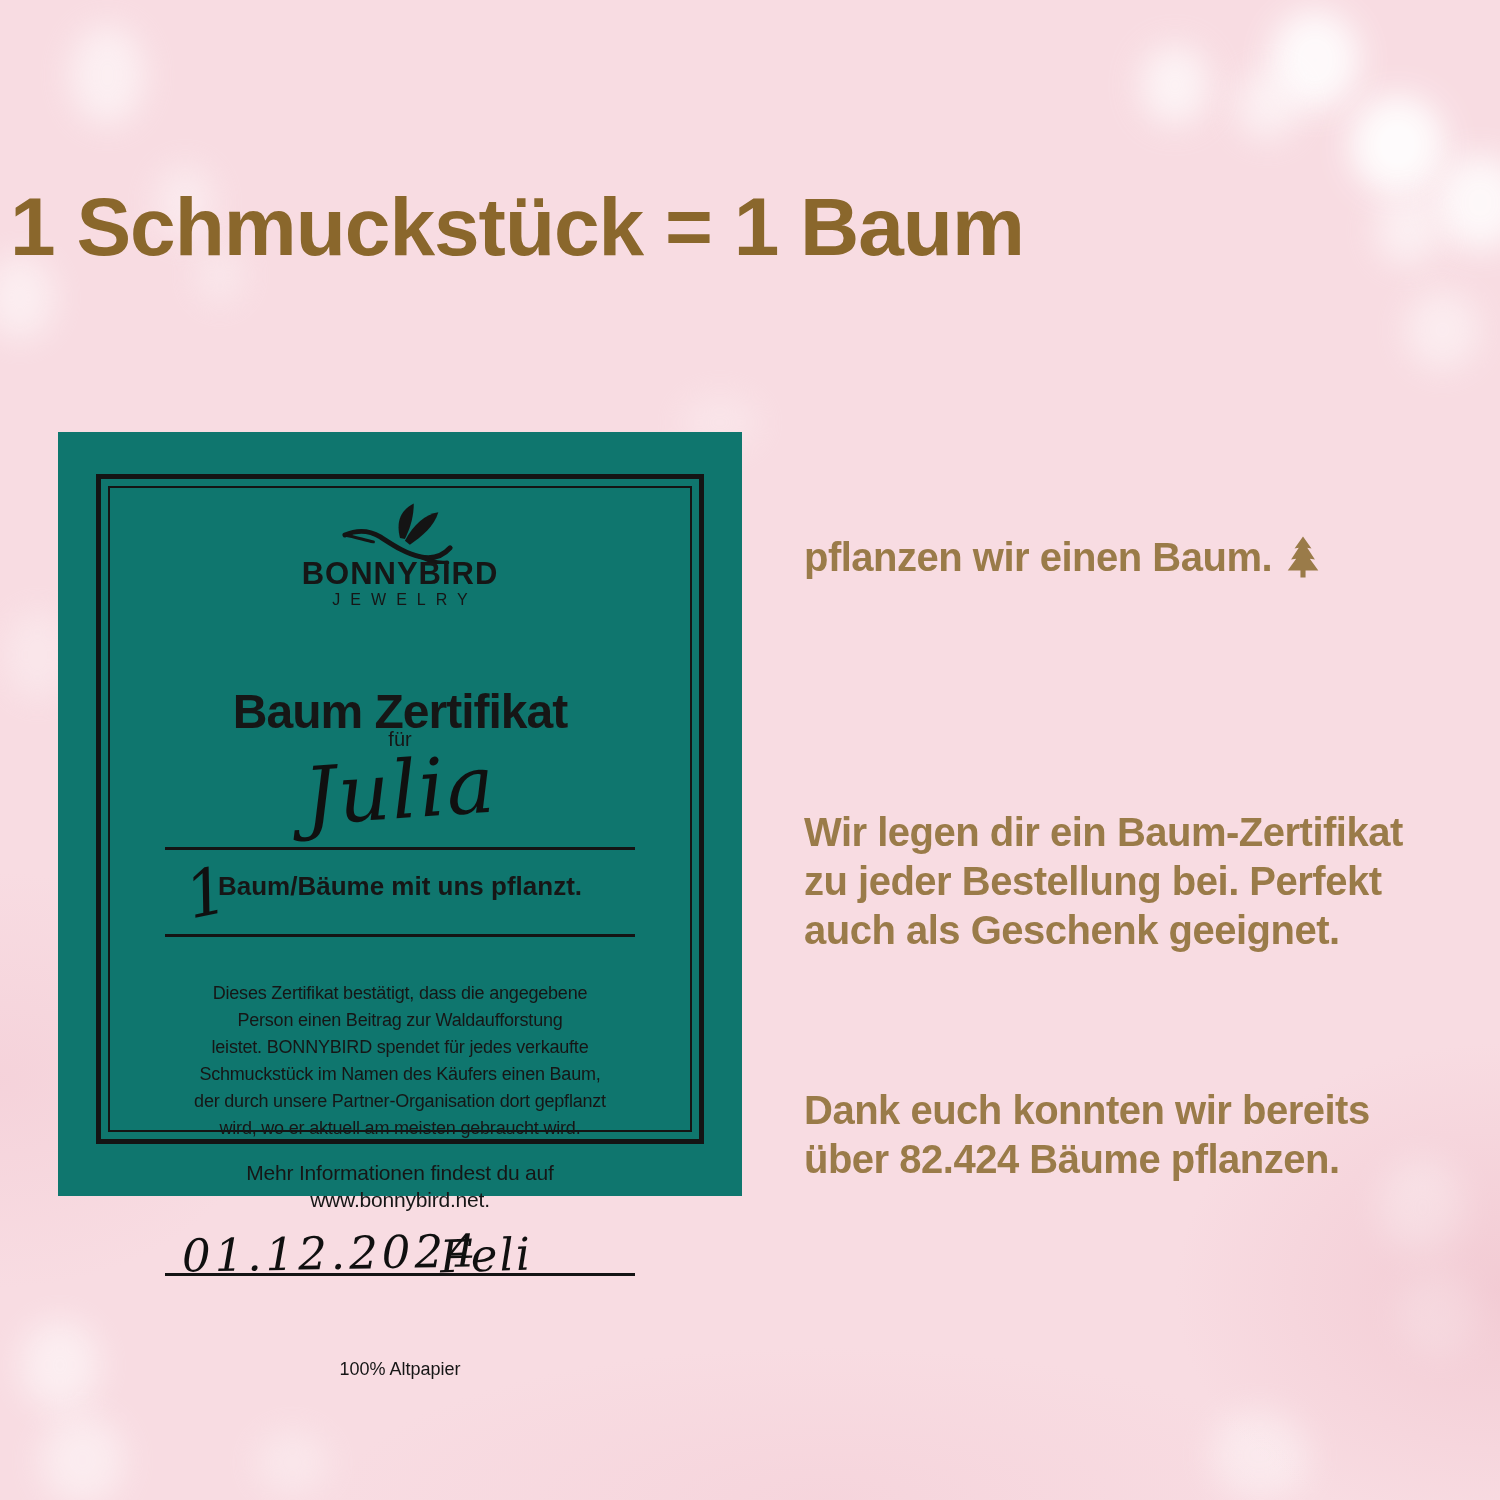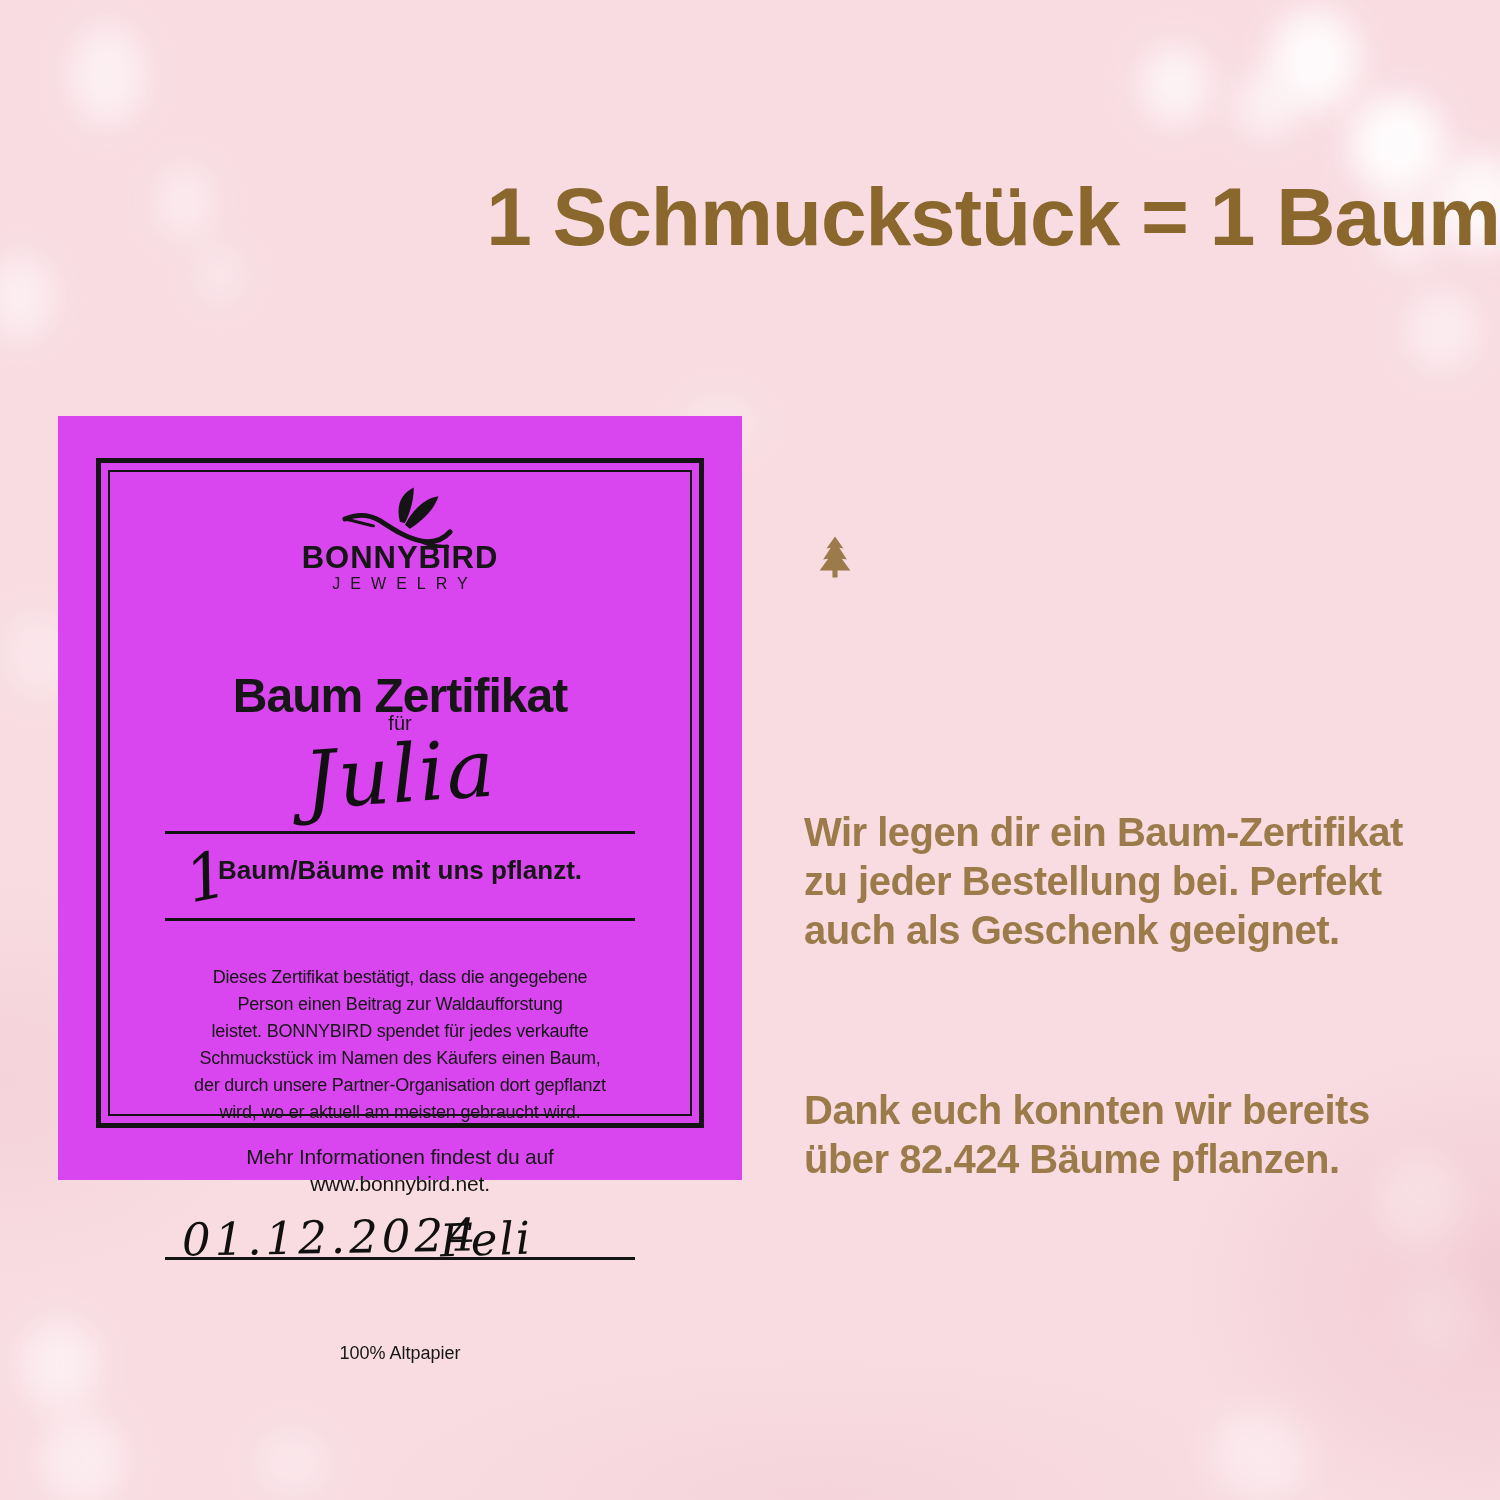--- a/index.html
+++ b/index.html
@@ -28,27 +28,27 @@
   .bk16{left:1380px;top:1160px;width:85px;height:95px;opacity:.5;}
   .bk17{left:1400px;top:1270px;width:80px;height:85px;opacity:.45;}
   .bk18{left:1210px;top:1410px;width:100px;height:90px;opacity:.4;}
   .bk19{left:680px;top:395px;width:80px;height:55px;opacity:.25;}
   .vignette{position:absolute;inset:0;pointer-events:none;background:
     radial-gradient(500px 380px at 100% 86%, rgba(238,189,200,.55), transparent 65%),
     radial-gradient(420px 320px at 0% 72%, rgba(241,199,209,.45), transparent 65%),
     radial-gradient(700px 220px at 55% 100%, rgba(241,199,209,.35), transparent 70%);}
   
   .headline{
-    position:absolute; left:0; right:0; top:170px; text-align:right;
-    font-weight:700; font-size:82px; letter-spacing:-1px; color:#8a672c; margin:0;
+    position:absolute; left:0; right:0; top:170px; text-align:left;
+    font-weight:700; font-size:82px; letter-spacing:-1px; color:#8a672c; margin:10px;
   }
   
   .card{
-    position:absolute; left:58px; top:416px; width:684px; height:764px;
-    background:#d946ef; color:#161616;
+    position:absolute; left:58px; top:432px; width:684px; height:764px;
+    background:#0f766e; color:#161616;
   }
   .frame-outer{position:absolute; left:38px; right:38px; top:42px; bottom:52px; border:5px solid #141414;}
   .frame-inner{position:absolute; inset:7px; border:2px solid #141414;}
   .c-abs{position:absolute; left:0; right:0; text-align:center; margin:0;}
   .logo{top:70px;}
   .brand{top:124px; font-weight:700; font-size:31px; letter-spacing:1px;}
   .brand-sub{top:159px; font-size:16px; letter-spacing:10px; text-indent:10px; font-weight:400;}
   .cert-heading{top:210px; font-weight:700; font-size:48px; letter-spacing:-1px;margin-top:42px;}
   .for-label{top:296px; font-size:20px;}
   .script{font-family:"DejaVu Serif", serif; font-style:italic; color:#101010;}
@@ -149,21 +149,21 @@
     </p>
 
     <span class="date-val script">01.12.2024</span>
     <span class="sig-val script">Feli</span>
     <div class="rule rule3"></div>
 
     <p class="c-abs footer-note">100% Altpapier</p>
   </div>
 
   <p class="right-block rb1">
-    <span class="line"><svg class="tree-icon" viewBox="0 0 40 48" aria-hidden="true">
+    <span class="line"><span>pflanzen wir einen Baum.</span><svg class="tree-icon" viewBox="0 0 40 48" aria-hidden="true">
           <path fill="#9a7b49" d="M20 0 L30 14 L25 13 L34 27 L28 26 L38 40 L23 40 L23 48 L17 48 L17 40 L2 40 L12 26 L6 27 L15 13 L10 14 Z"></path>
         </svg></span>
   </p>
 
   <p class="right-block rb2">
     <span class="line">Wir legen dir ein Baum-Zertifikat</span>
     <span class="line">zu jeder Bestellung bei. Perfekt</span>
     <span class="line">auch als Geschenk geeignet.</span>
   </p>
 

